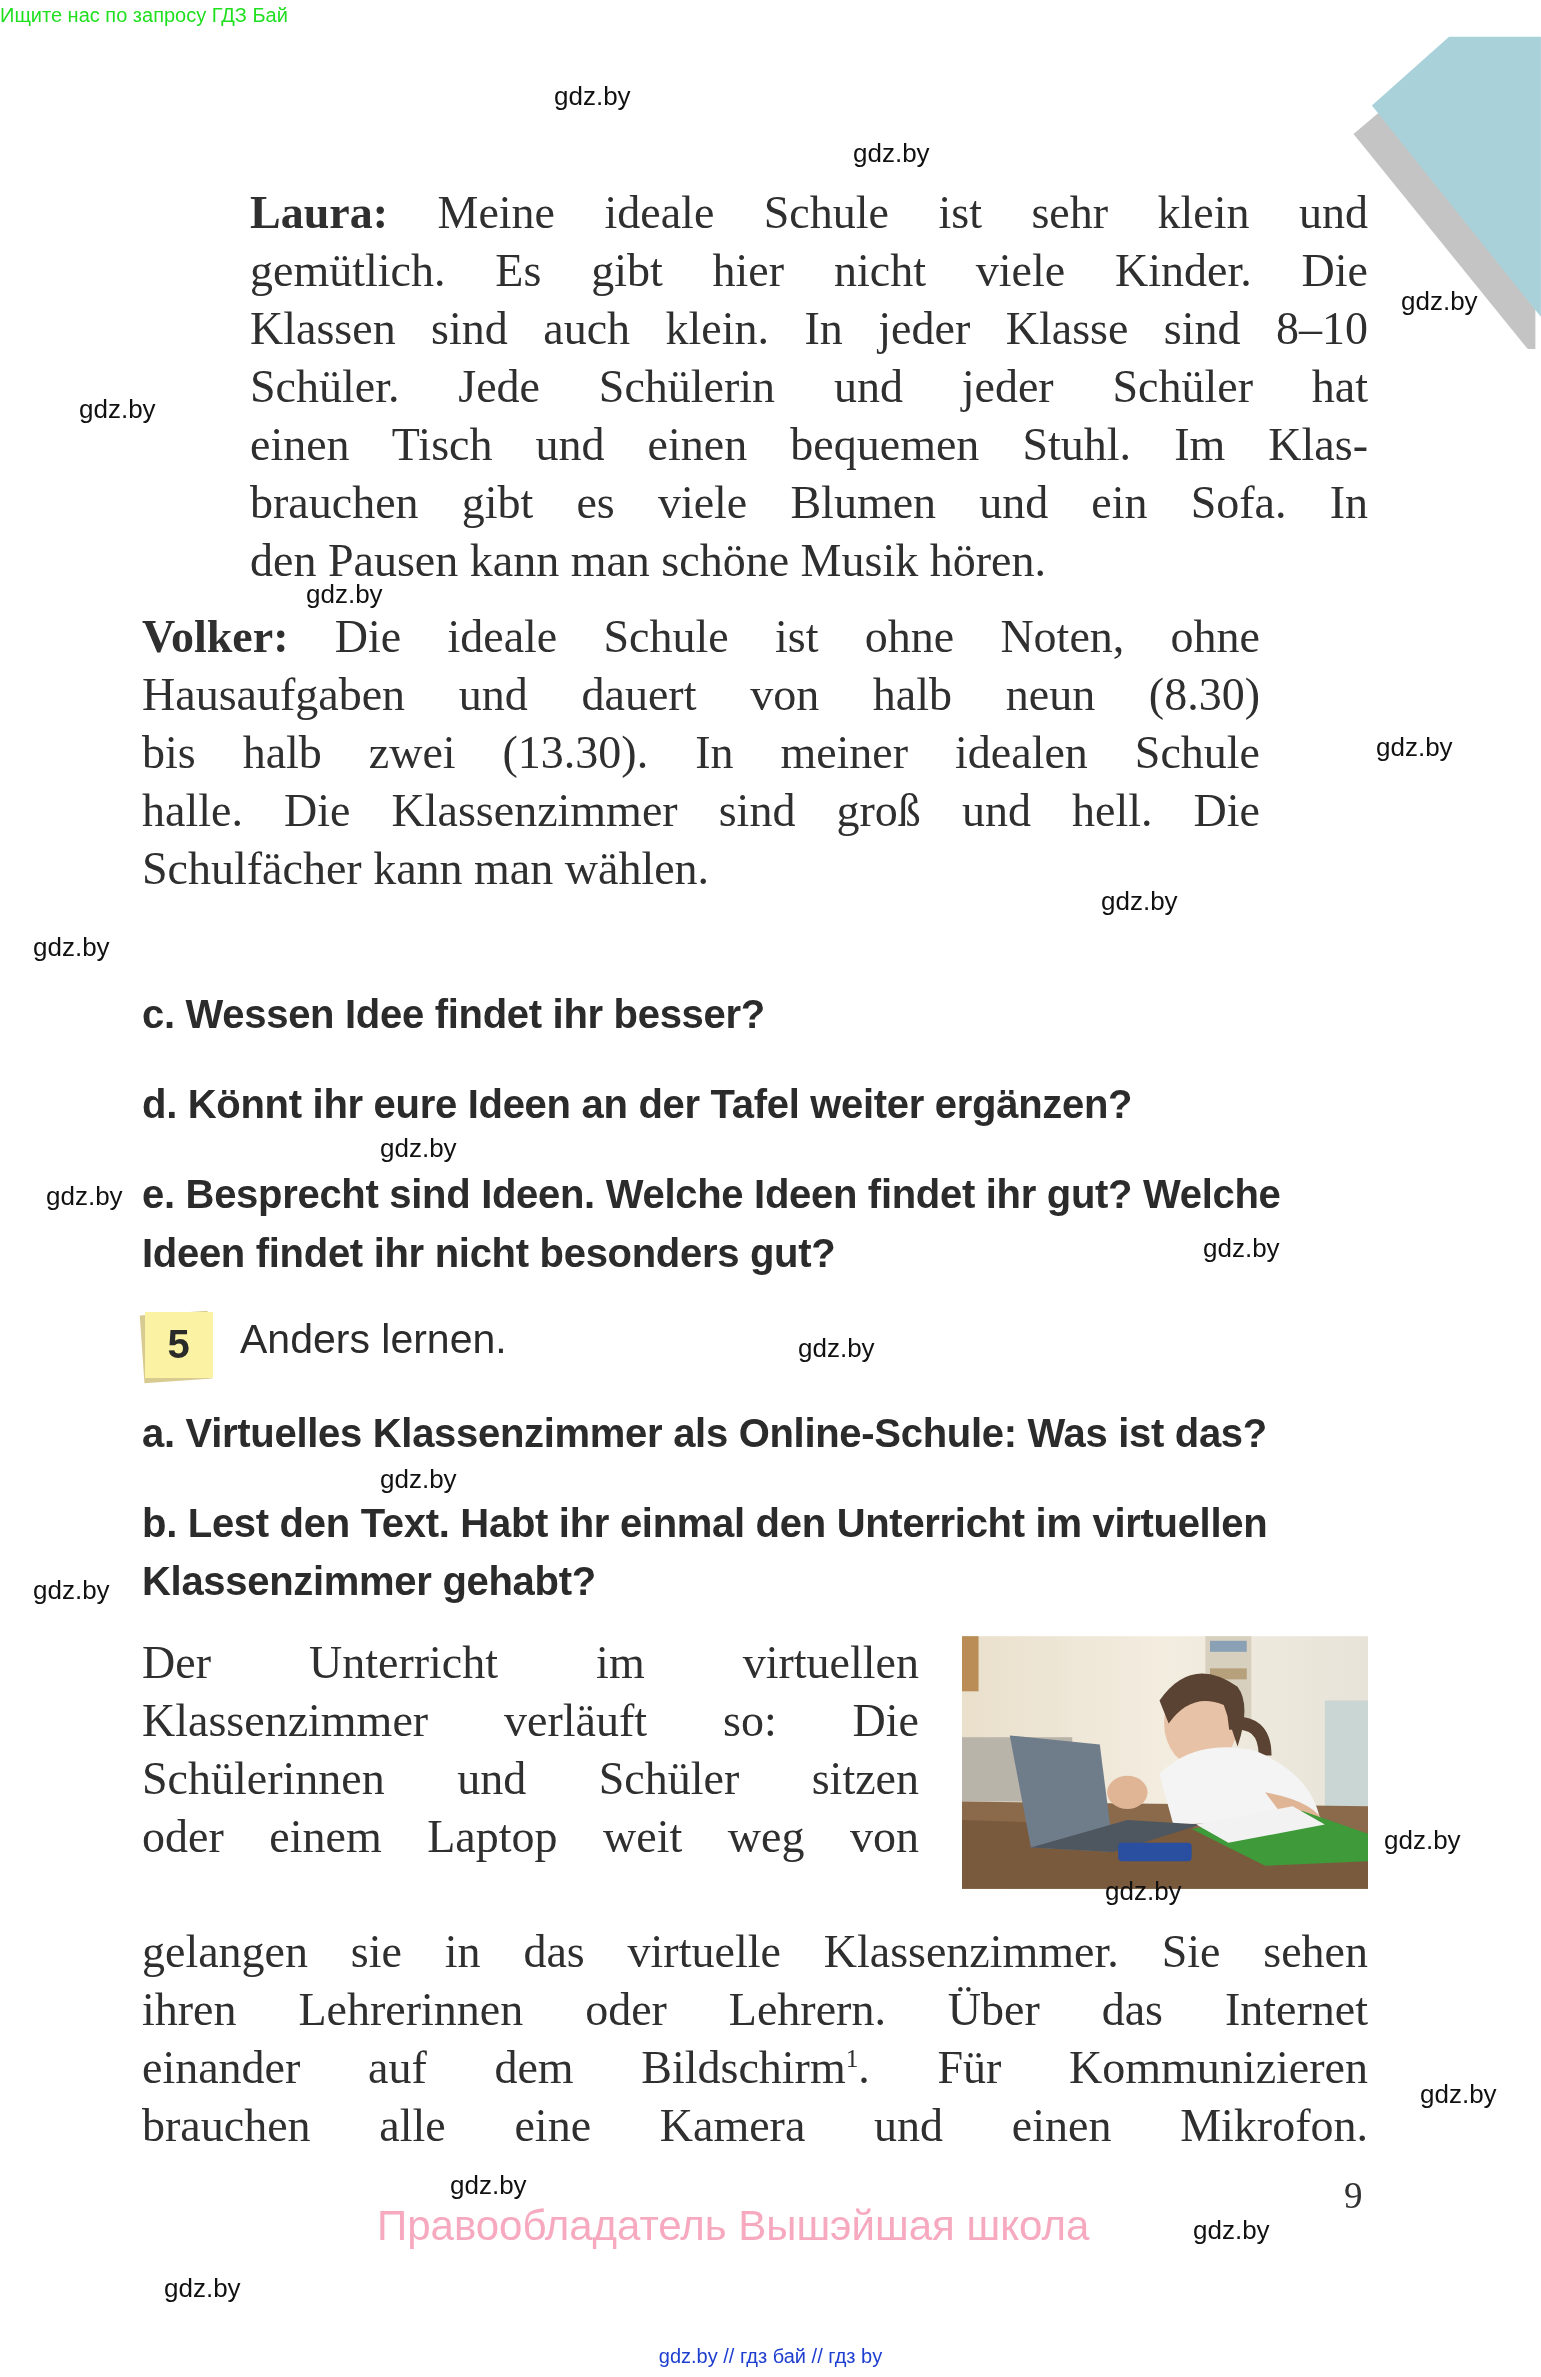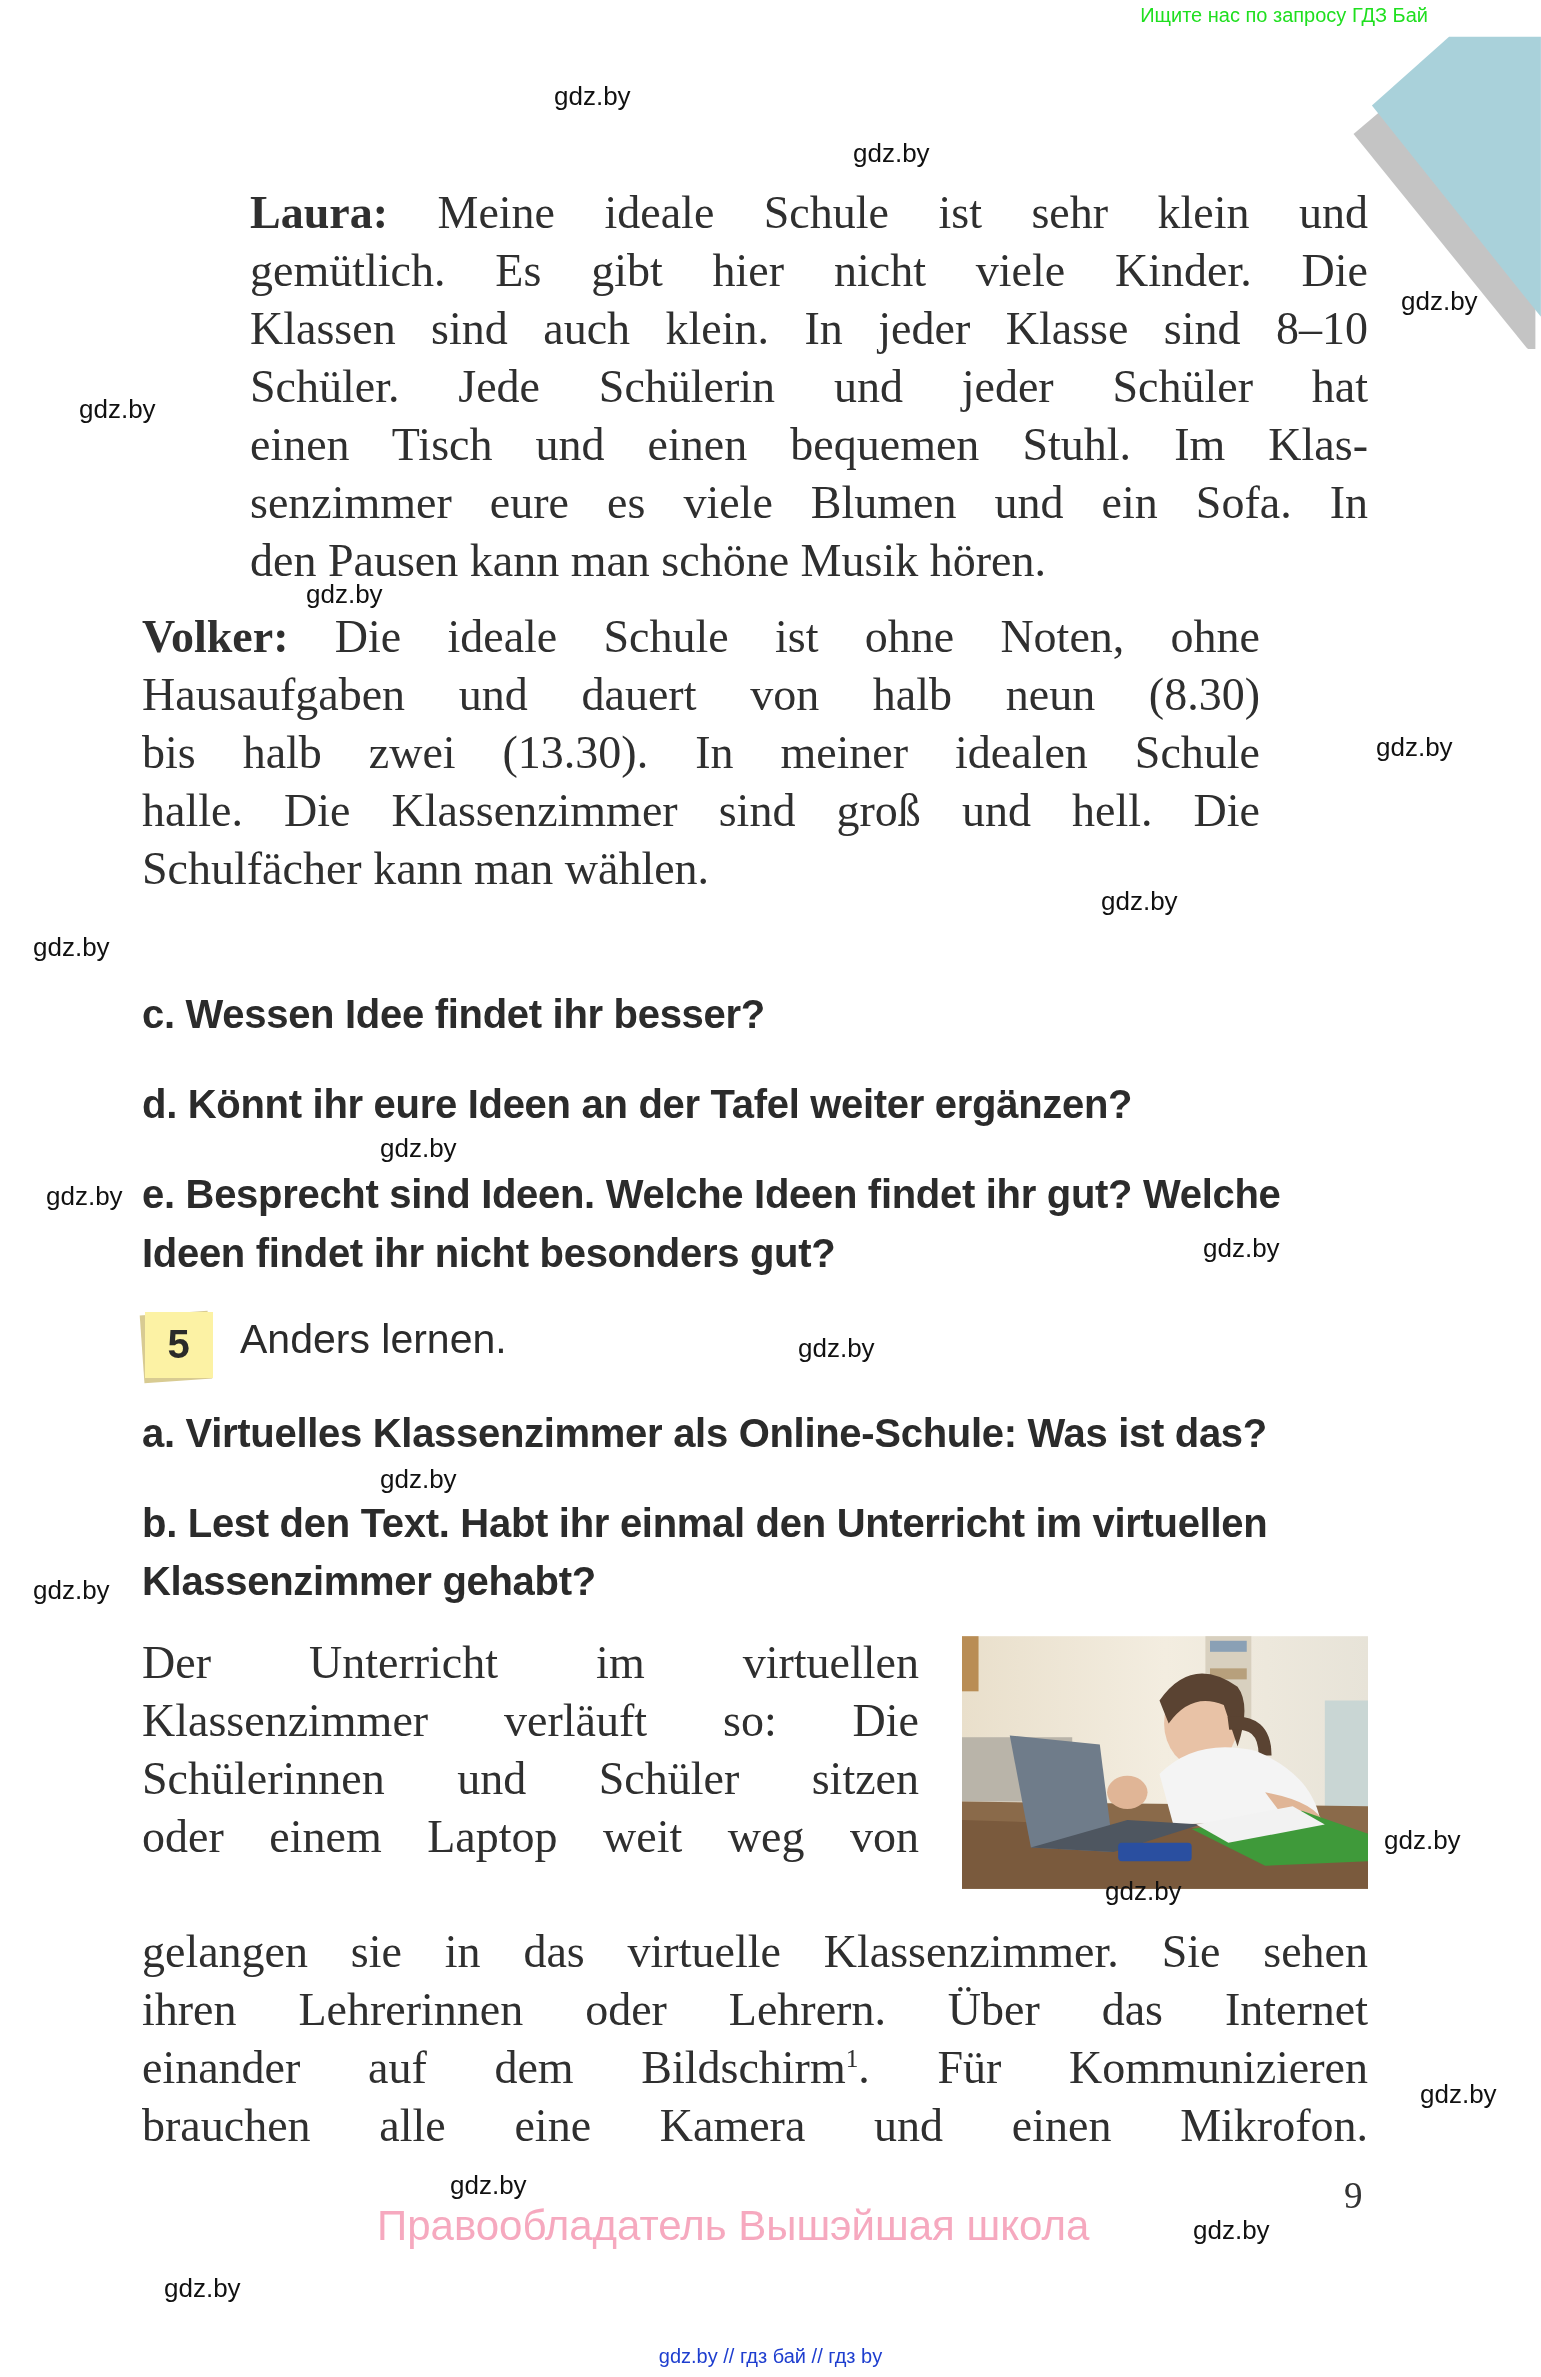--- a/index.html
+++ b/index.html
@@ -15,21 +15,21 @@
     font-family: "Liberation Sans", "DejaVu Sans", sans-serif;
     color: #2b2b2b; font-size: 40px; line-height: 59px; font-weight: 600;
     margin: 0; letter-spacing: -0.3px;
   }
   .wm {
     font-family: "Liberation Sans", "DejaVu Sans", sans-serif;
     font-size: 26px; color: #111; position: absolute; white-space: nowrap;
   }
   .top-search {
     font-family: "Liberation Sans", "DejaVu Sans", sans-serif;
-    color: #1fdf1f; font-size: 20px; position: absolute; top: 3.7px; left: 0; width: 1428px; text-align: right;
+    color: #1fdf1f; font-size: 20px; position: absolute; top: 3.7px; left: 0; width: 1428px; text-align: left;
   }
   .corner { position: absolute; right: 0; top: 0; width: 239px; height: 349px; }
   .badge-wrap { position: absolute; left: 140px; top: 1309px; width: 79px; height: 79px; }
   .badge-shadow {
     position: absolute; left: 1.8px; top: 3.7px; width: 68px; height: 68px;
     background: #d8cb92; transform: rotate(-4deg);
   }
   .badge {
     position: absolute; left: 4.6px; top: 2.8px; width: 68px; height: 66px;
     background: #fcf2a4; display: flex; align-items: center; justify-content: center;
@@ -66,21 +66,21 @@
 
 <div class="abs" style="left:250px; top:184px; width:1118px;">
   <p class="para" style="text-align-last: justify;">
     <b>Laura:</b>
     <span>Meine ideale Schule ist sehr klein und</span>
   </p>
   <p class="para" style="text-align-last: justify;">gemütlich. Es gibt hier nicht viele Kinder. Die</p>
   <p class="para" style="text-align-last: justify;">Klassen sind auch klein. In jeder Klasse sind 8–10</p>
   <p class="para" style="text-align-last: justify;">Schüler. Jede Schülerin und jeder Schüler hat</p>
   <p class="para" style="text-align-last: justify;">einen Tisch und einen bequemen Stuhl. Im Klas-</p>
-  <p class="para" style="text-align-last: justify;">senzimmer eure es viele Blumen und ein Sofa. In</p>
+  <p class="para" style="text-align-last: justify;">brauchen gibt es viele Blumen und ein Sofa. In</p>
   <p class="para">den Pausen kann man schöne Musik hören.</p>
 </div>
 
 <div class="abs" style="left:142px; top:608px; width:1118px;">
   <p class="para" style="text-align-last: justify;">
     <b>Volker:</b>
     <span>Die ideale Schule ist ohne Noten, ohne</span>
   </p>
   <p class="para" style="text-align-last: justify;">Hausaufgaben und dauert von halb neun (8.30)</p>
   <p class="para" style="text-align-last: justify;">bis halb zwei (13.30). In meiner idealen Schule</p>

